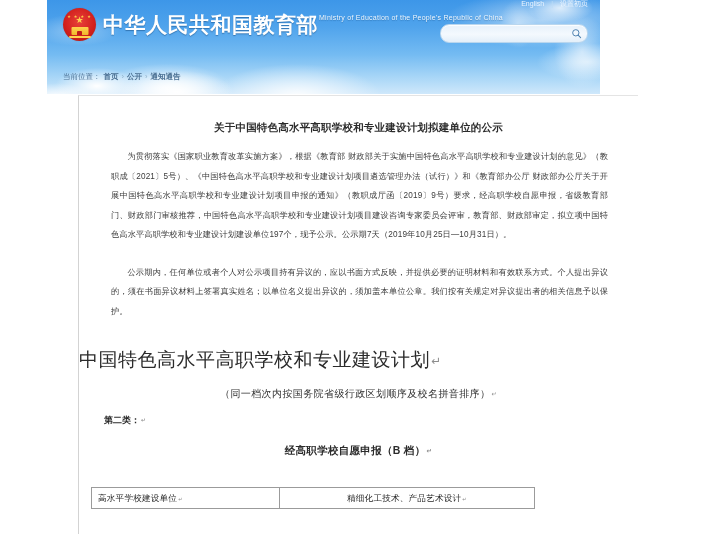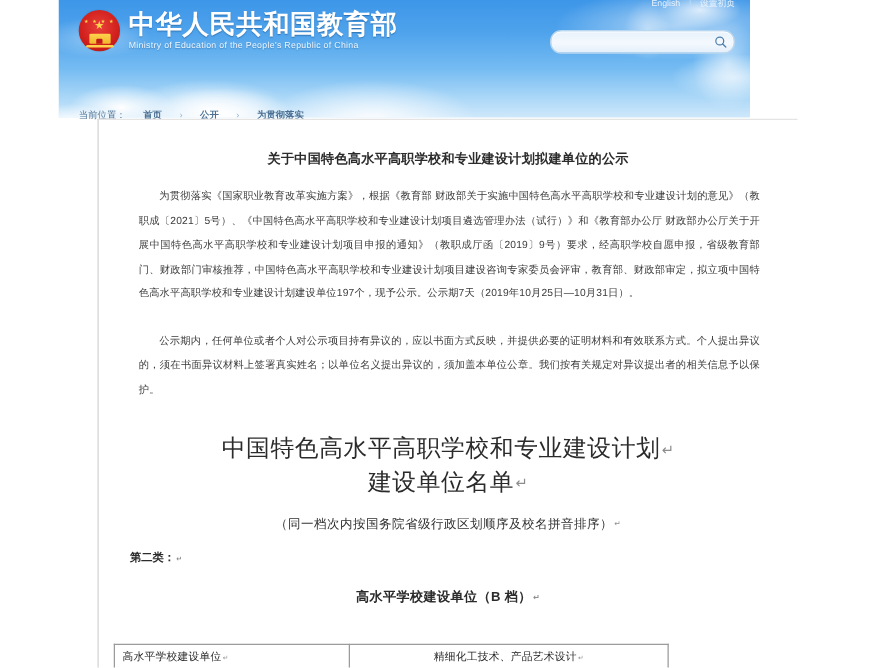--- a/index.html
+++ b/index.html
@@ -127,21 +127,21 @@
     border-radius: 1px 1px 0 0;
   }
   #emblem .base {
     position: absolute;
     left: 50%; bottom: 10%;
     transform: translateX(-50%);
     width: 22px; height: 2px;
     background: #ffd24d;
     border-radius: 1px;
   }
-  #logo-text { display: flex; flex-direction: column; gap: 1px; }
+  #logo-text { display: flex; flex-direction: row; gap: 1px; }
   #logo-cn {
     font-size: 21px;
     font-weight: bold;
     color: #ffffff;
     letter-spacing: 0.5px;
     line-height: 23px;
     text-shadow: 0 1px 1px rgba(10,60,110,0.45);
     white-space: nowrap;
   }
   #logo-en {
@@ -183,28 +183,28 @@
     display: flex; align-items: center; justify-content: center;
     background: transparent; border: none; cursor: pointer;
     padding: 0 4px 0 0;
   }
   #search-button svg { display: block; }
 
   
   #breadcrumb {
     position: absolute;
     left: 63px;
-    top: 87px;
+    top: 72px;
     font-size: 7.5px;
     color: #4a6f92;
     line-height: 10px;
     white-space: nowrap;
     display: flex;
     align-items: center;
-    gap: 14px;
+    gap: 3px;
   }
   #breadcrumb .bc-label { color: #4a6f92; }
   #breadcrumb .bc-link { color: #4a6f92; text-decoration: none; font-weight: bold; }
   #breadcrumb .bc-sep { color: #8fb0cb; }
 
   
   #content-panel {
     position: absolute;
     left: 78px;
     top: 95px;
@@ -233,21 +233,21 @@
     color: #3b3b3b;
     line-height: 19.5px;
     text-align: justify;
     text-indent: 16.4px;
     letter-spacing: 0.15px;
   }
   .doc-para.p2 { margin-top: 18px; }
 
   #big-heading {
     margin: 26px 0 0 0;
-    text-align: center;
+    text-align: left;
     font-size: 19px;
     color: #2b2b2b;
     line-height: 26px;
     font-weight: normal;
     letter-spacing: 0.5px;
   }
   #big-heading .ln { display: block; }
   .pilcrow {
     color: #8d8d8d;
     font-size: 0.62em;
@@ -336,41 +336,40 @@
     </button>
   </div>
 </div>
 
 <div id="breadcrumb">
   <span class="bc-label">当前位置：</span>
   <a class="bc-link" href="#">首页</a>
   <span class="bc-sep">›</span>
   <a class="bc-link" href="#">公开</a>
   <span class="bc-sep">›</span>
-  <a class="bc-link" href="#">为贯彻落实</a>
+  <a class="bc-link" href="#">通知通告</a>
 </div>
 
 <div id="content-panel">
 
   <div id="doc-title">关于中国特色高水平高职学校和专业建设计划拟建单位的公示</div>
 
   <p class="doc-para p1">为贯彻落实《国家职业教育改革实施方案》，根据《教育部 财政部关于实施中国特色高水平高职学校和专业建设计划的意见》（教职成〔2021〕5号）、《中国特色高水平高职学校和专业建设计划项目遴选管理办法（试行）》和《教育部办公厅 财政部办公厅关于开展中国特色高水平高职学校和专业建设计划项目申报的通知》（教职成厅函〔2019〕9号）要求，经高职学校自愿申报，省级教育部门、财政部门审核推荐，中国特色高水平高职学校和专业建设计划项目建设咨询专家委员会评审，教育部、财政部审定，拟立项中国特色高水平高职学校和专业建设计划建设单位197个，现予公示。公示期7天（2019年10月25日—10月31日）。</p>
 
   <p class="doc-para p2">公示期内，任何单位或者个人对公示项目持有异议的，应以书面方式反映，并提供必要的证明材料和有效联系方式。个人提出异议的，须在书面异议材料上签署真实姓名；以单位名义提出异议的，须加盖本单位公章。我们按有关规定对异议提出者的相关信息予以保护。</p>
 
   <div id="big-heading">
     <span class="ln"><span>中国特色高水平高职学校和专业建设计划</span><span class="pilcrow">↵</span></span>
-    <span class="ln"><span>建设单位名单</span><span class="pilcrow">↵</span></span>
   </div>
 
   <div id="sub-note"><span>（同一档次内按国务院省级行政区划顺序及校名拼音排序）</span><span class="pilcrow">↵</span></div>
 
   <div id="category-line"><span>第二类：</span><span class="pilcrow">↵</span></div>
 
-  <div id="band-heading"><span>高水平学校建设单位（B 档）</span><span class="pilcrow">↵</span></div>
+  <div id="band-heading"><span>经高职学校自愿申报（B 档）</span><span class="pilcrow">↵</span></div>
 
   <table id="school-table">
     <tbody>
       <tr>
         <td class="c-school"><span>高水平学校建设单位</span><span class="pilcrow">↵</span></td>
         <td class="c-major"><span>精细化工技术、产品艺术设计</span><span class="pilcrow">↵</span></td>
       </tr>
     </tbody>
   </table>
 

